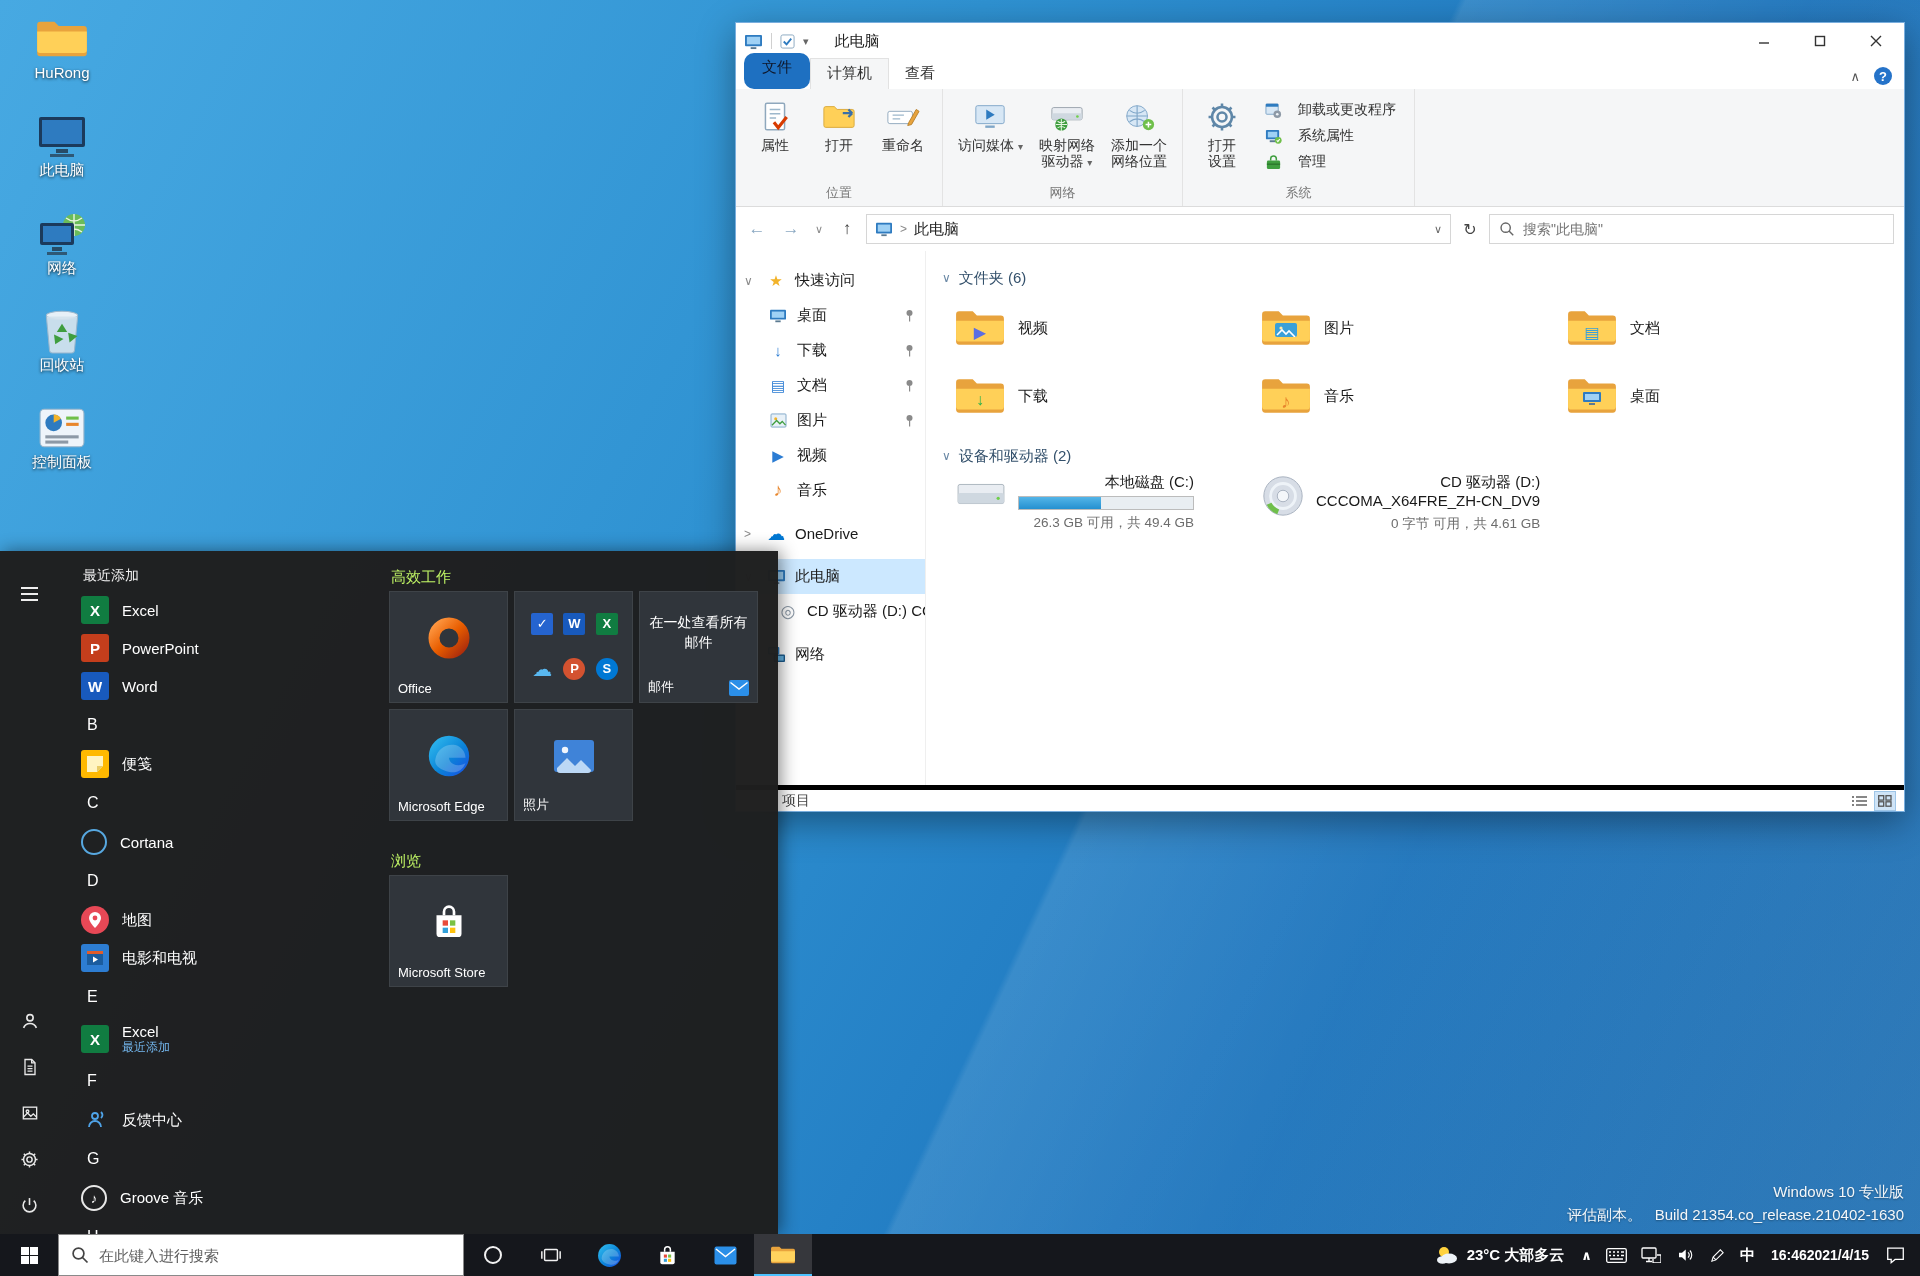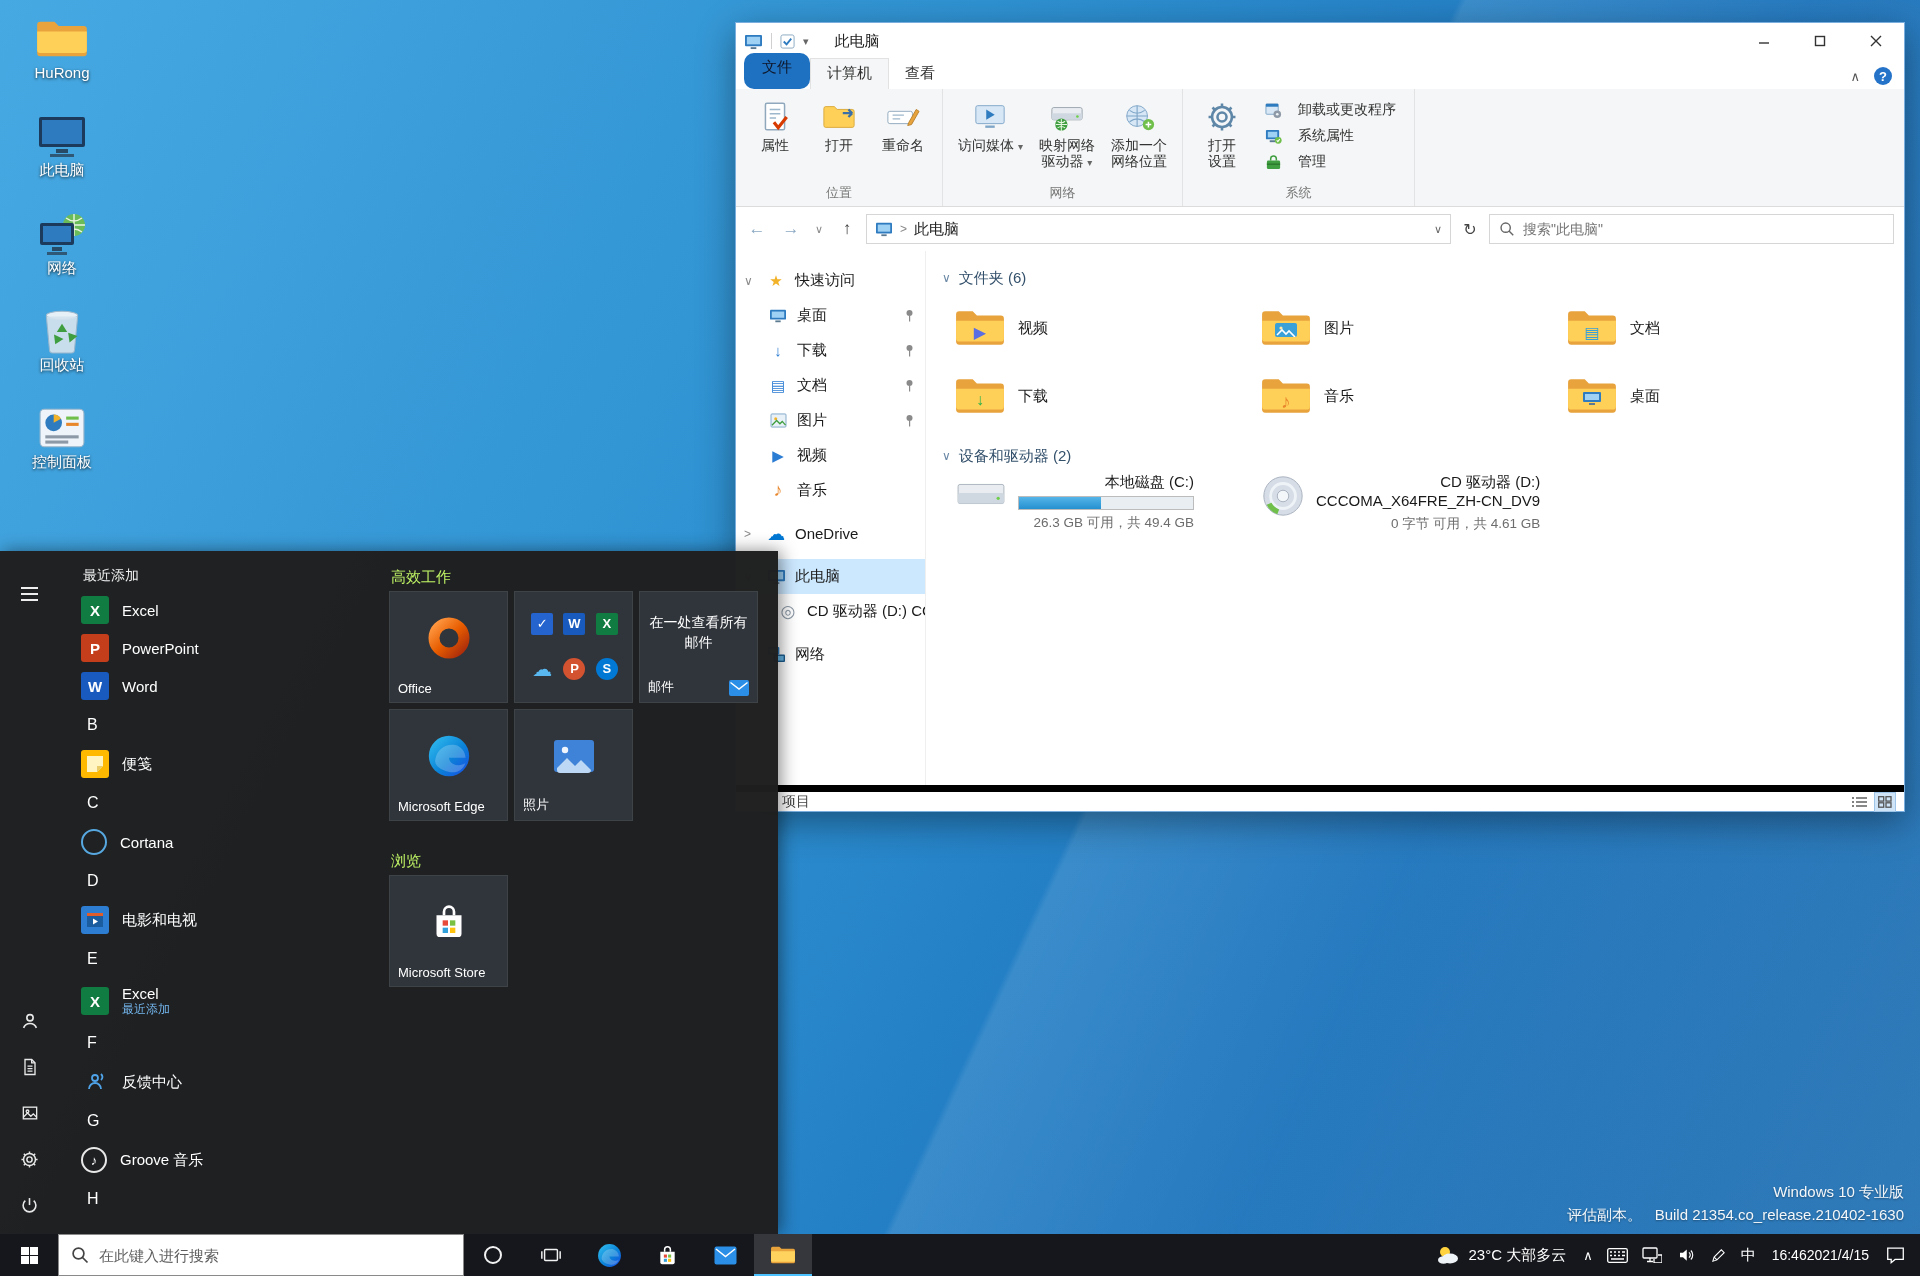--- a/index.html
+++ b/index.html
@@ -86,21 +86,21 @@
   .fbadge svg { margin:0 auto; }
   .drives-row { display:flex; margin-left:8px; }
   .dtile { display:flex; gap:10px; align-items:flex-start; padding:4px;text-align:right; }
   .dtile.c { width:306px; }
   .dinfo { display:flex; flex-direction:column; gap:4px; }
   .dname { font-size:15px; color:#1a1a1a; line-height:1.25; }
   .dbar { width:176px; height:14px; border:1px solid #bcbcbc; background:#e9eef2; }
   .dfill { height:100%; background:linear-gradient(#54b5e8,#2590d0); }
   .ddetail { font-size:13.5px; color:#6d6d6d; }
 
-  .statusbar { height:26px; border-top:7px solid #000000; display:flex; align-items:center; font-size:14px; color:#444;
+  .statusbar { height:26px; border-top:5px solid #000000; display:flex; align-items:center; font-size:14px; color:#444;
     padding-left:46px; padding-right:8px; }
   .status-views { margin-left:auto; display:flex; gap:4px; }
   .sview { width:22px; height:20px; display:flex; align-items:center; justify-content:center; }
   .sview.sel { background:#cfe4f7; border:1px solid #9fc6e8; }
 
   
   .startmenu { position:absolute; left:0; top:551px; width:778px; height:683px; background:rgba(30,30,30,.985);
     z-index:50; display:flex; color:#fff; box-shadow:3px 0 16px rgba(0,0,0,.45); overflow:hidden; }
   .rail { width:59px; flex:none; display:flex; flex-direction:column; align-items:center; padding:20px 0 6px; }
   .ricon { width:46px; height:46px; display:flex; align-items:center; justify-content:center; }
@@ -134,21 +134,21 @@
 
   
   .taskbar { position:absolute; left:0; bottom:0; width:1920px; height:42px; background:#15171c; z-index:100;
     display:flex; align-items:stretch; color:#fff; }
   .tb-btn { width:58px; flex:none; display:flex; align-items:center; justify-content:center; }
   .tb-btn.active { background:rgba(255,255,255,.14); box-shadow:inset 0 -2px 0 #4cc2ff; }
   .tb-search { width:406px; flex:none; background:#fff; border:1px solid #8a8a8a; display:flex; align-items:center; gap:10px; padding:0 12px; }
   .tb-search input { border:none; outline:none; flex:1; font-size:15px; color:#333; background:transparent; font-family:inherit; }
   .tb-search input::placeholder { color:#5f5f5f; opacity:1; }
   .tb-right { margin-left:auto; display:flex; align-items:center; }
-  .tray-item { display:flex; align-items:center; justify-content:center; padding:0 7px; height:42px; font-size:15px; }
+  .tray-item { display:flex; align-items:center; justify-content:center; padding:0 7px; height:42px; font-size:15px;font-weight:bold; }
   .weather { display:flex; align-items:center; gap:8px; padding:0 10px; }
   .clock { text-align:center; font-size:14px; line-height:1.3; padding:0 9px; }
   .show-desktop { width:7px; border-left:1px solid rgba(255,255,255,.25); }
 </style>
 </head>
 <body>
 
 <svg width="0" height="0" style="position:absolute">
   <defs>
     <linearGradient id="edgeGrad" x1="0" y1="0" x2="1" y2="1">
@@ -786,20 +786,29 @@
         </span>
       <span class="app-label">便笺</span>
     </div>
     <div class="letter-hd">C</div>
     <div class="app-item">
       <span class="ring-icon"></span>
       <span class="app-label">Cortana</span>
     </div>
     <div class="letter-hd">D</div>
     <div class="app-item">
+      <span class="app-icon" style="background:#e74856; border-radius:50%">
+          <svg width="12" height="16" viewBox="0 0 12 16">
+            <path d="M6 0 a6 6 0 0 1 6 6 c0 4-6 10-6 10 S0 10 0 6 a6 6 0 0 1 6-6" fill="#fff"></path>
+            <circle cx="6" cy="6" r="2.4" fill="#e74856"></circle>
+          </svg>
+        </span>
+      <span class="app-label">地图</span>
+    </div>
+    <div class="app-item">
       <span class="app-icon" style="background:#2d7dd2">
           <svg width="16" height="14" viewBox="0 0 16 14">
             <rect x="0" y="0" width="16" height="3" fill="#e05c2b"></rect>
             <rect x="0" y="3" width="16" height="11" fill="#1b5c9e"></rect>
             <path d="M6 5.5 l5 3 -5 3 z" fill="#fff"></path>
           </svg>
         </span>
       <span class="app-label">电影和电视</span>
     </div>
     <div class="letter-hd">E</div>

